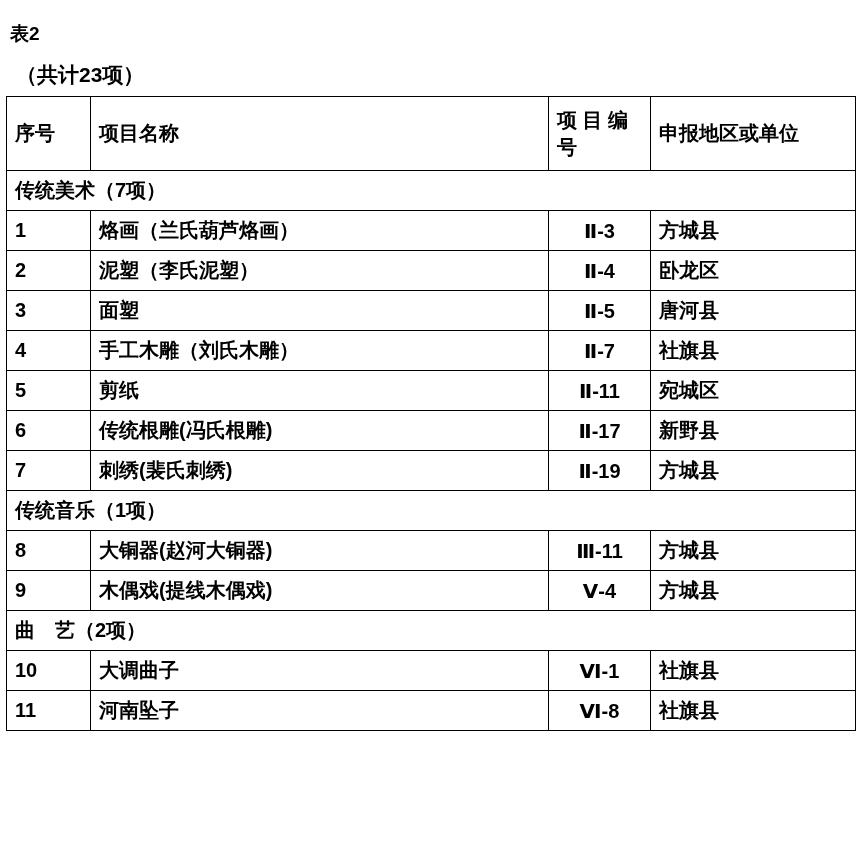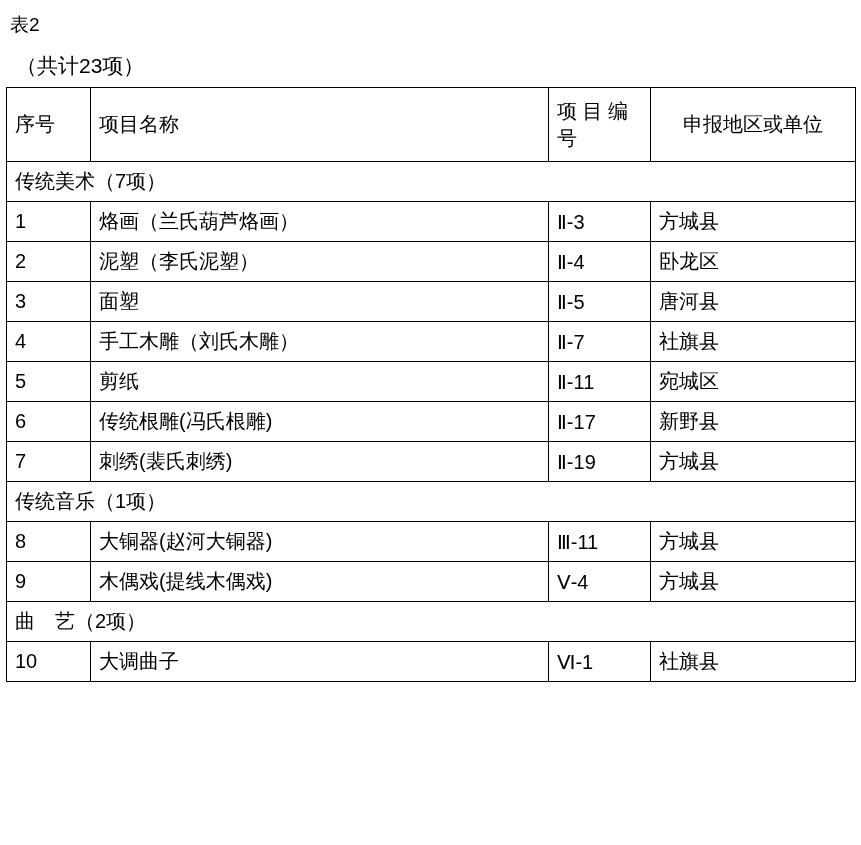--- a/index.html
+++ b/index.html
@@ -12,21 +12,22 @@
     height: 845px;
     font-family: "Liberation Serif", "DejaVu Serif", serif;
     color: #000000;
     overflow: hidden;
   }
   .page {
     width: 736px;
     height: 845px;
     position: relative;
     box-sizing: border-box;
-    padding: 7px 6px;
+    padding: 16px 6px;
+    font-weight: bold;
   }
   .doc-label {
     font-size: 19px;
     line-height: 1.5;
     padding: 4px 0 0 4px;
     font-family: "Liberation Sans", "DejaVu Sans", sans-serif;
   }
   .doc-title {
     font-size: 22px;
     line-height: 1.45;
@@ -50,26 +51,26 @@
   table.main-table td {
     border: 1px solid #000000;
     font-size: 20px;
     padding: 6px 8px;
     vertical-align: middle;
     height: 33px;
     box-sizing: border-box;
   }
   .col-seq   { width: 84px;  text-align: left; padding-left: 14px; }
   .col-name  { width: 458px; text-align: left; padding-left: 18px; }
-  .col-code  { width: 102px; text-align: left; padding-left: 12px; }
+  .col-code  { width: 102px; text-align: center; padding-left: 12px; }
   .col-unit  { width: 205px; text-align: left; padding-left: 14px; }
   .hdr-seq   { text-align: left; padding-left: 14px; }
   .hdr-name  { text-align: left; padding-left: 18px; }
   .hdr-code  { text-align: left; padding-left: 12px; letter-spacing: 0; }
-  .hdr-unit  { text-align: center; padding-left: 14px; }
+  .hdr-unit  { text-align: left; padding-left: 14px; }
   tr.header-row td {
     height: 74px;
     vertical-align: middle;
   }
   .hdr-code-inner {
     display: block;
     line-height: 1.35;
     word-break: break-all;
   }
   td.group-cell {
@@ -173,16 +174,22 @@
         <td class="group-cell" colspan="4">曲　艺（2项）</td>
       </tr>
 
       <tr>
         <td class="col-seq">10</td>
         <td class="col-name">大调曲子</td>
         <td class="col-code">Ⅵ-1</td>
         <td class="col-unit">社旗县</td>
       </tr>
 
+      <tr>
+        <td class="col-seq">11</td>
+        <td class="col-name">河南坠子</td>
+        <td class="col-code">Ⅵ-8</td>
+        <td class="col-unit">社旗县</td>
+      </tr>
     </tbody>
   </table>
 
 </div>
 
 </body></html>

